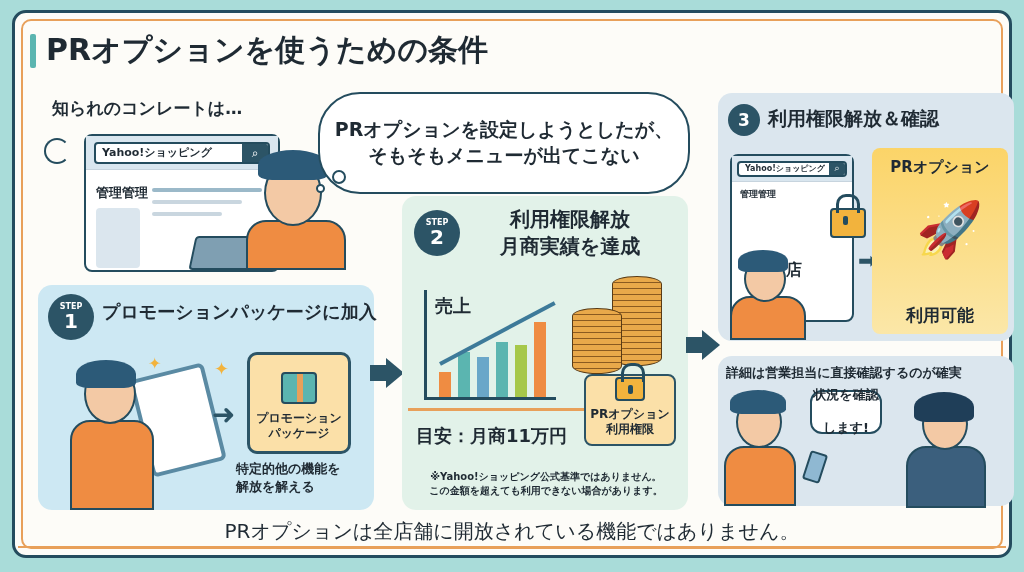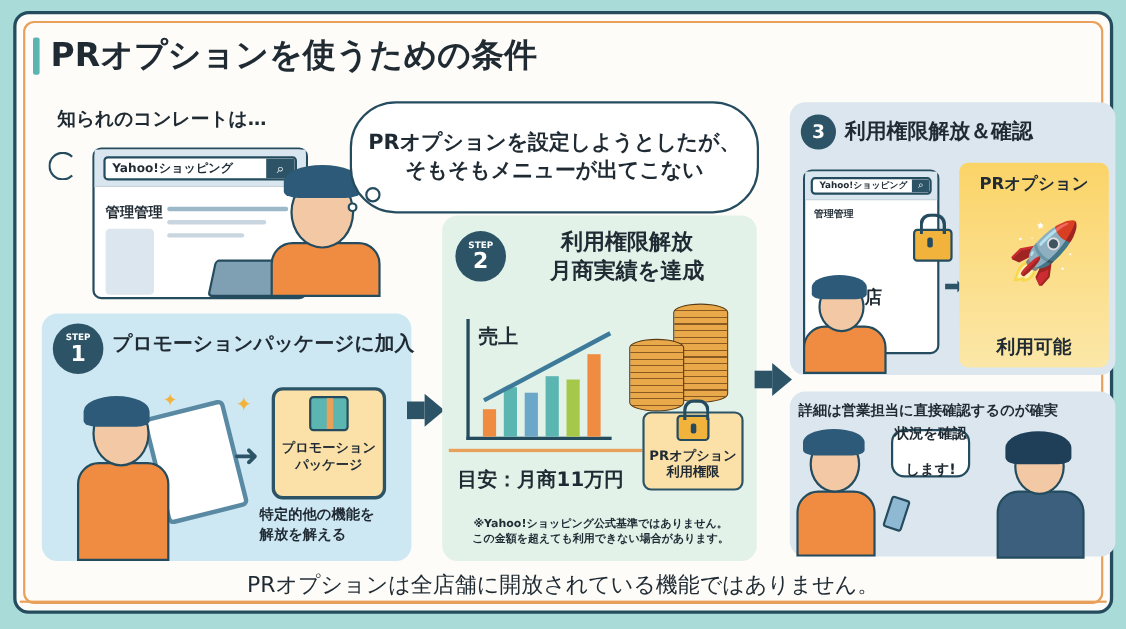--- a/index.html
+++ b/index.html
@@ -22,21 +22,21 @@
   .p1 { left: 38px; top: 285px; width: 336px; height: 225px; background: #cde8f3; }
   .p2 { left: 402px; top: 196px; width: 286px; height: 314px; background: #e2f2e9; }
   .p3 { left: 718px; top: 93px; width: 296px; height: 248px; background: #dbe6ee; }
   .p4 { left: 718px; top: 356px; width: 296px; height: 150px; background: #dbe6ee; }
   .step { position: absolute; width: 46px; height: 46px; border-radius: 50%; background: #2c5466; color: #fff; display: flex; flex-direction: column; align-items: center; justify-content: center; line-height: 1; }
   .step small { font-size: 8px; font-weight: bold; }
   .step b { font-size: 20px; }
   .h { position: absolute; font-weight: bold; }
   .arrow { position: absolute; width: 0; height: 0; border-top: 15px solid transparent; border-bottom: 15px solid transparent; border-left: 18px solid #2c5466; }
   .arrow::before { content: ""; position: absolute; left: -34px; top: -8px; width: 16px; height: 16px; background: #2c5466; }
-  .pkg { position: absolute; left: 247px; top: 352px; width: 104px; height: 102px; background: #fbe0a8; border: 3px solid #2c5466; border-radius: 10px; display: flex; flex-direction: column; align-items: center; justify-content: flex-end; padding-bottom: 20px; font-size: 12px; font-weight: bold; line-height: 1.3; text-align: center; }
+  .pkg { position: absolute; left: 247px; top: 352px; width: 104px; height: 102px; background: #fbe0a8; border: 3px solid #2c5466; border-radius: 10px; display: flex; flex-direction: column; align-items: center; justify-content: flex-end; padding-bottom: 8px; font-size: 12px; font-weight: bold; line-height: 1.3; text-align: center; font-family: Liberation Mono, monospace; }
   .box { width: 36px; height: 32px; background: #5bb5b0; border: 2px solid #244c5e; border-radius: 4px; margin-bottom: 8px; position: relative; }
   .box::after { content: ""; position: absolute; left: 14px; top: 0; width: 6px; height: 28px; background: #e8a05a; }
   .lock { position: absolute; width: 30px; height: 24px; background: #f2b33d; border: 2px solid #244c5e; border-radius: 4px; }
   .lock::before { content: ""; position: absolute; left: 4px; top: -16px; width: 18px; height: 16px; border: 3px solid #244c5e; border-bottom: none; border-radius: 10px 10px 0 0; }
   .lock::after { content: ""; position: absolute; left: 11px; top: 6px; width: 5px; height: 9px; background: #244c5e; border-radius: 2px; }
   .pr-lock { position: absolute; left: 584px; top: 374px; width: 92px; height: 72px; background: #fbe0a8; border: 2.5px solid #2c5466; border-radius: 8px; display: flex; flex-direction: column; align-items: center; justify-content: flex-end; padding-bottom: 6px; font-size: 12px; font-weight: bold; line-height: 1.3; }
   .coin { position: absolute; width: 50px; border-radius: 25px / 8px; background: repeating-linear-gradient(#e9a94a 0 5px, #8a5a20 5px 6px); border: 1.5px solid #5a3b14; }
   .rocketbox { position: absolute; left: 872px; top: 148px; width: 136px; height: 186px; background: linear-gradient(#fbd468, #fbe7a8); border-radius: 8px; }
   .person { position: absolute; }
   .head { position: absolute; border-radius: 50%; background: #f3c9a5; border: 2px solid #244c5e; }

